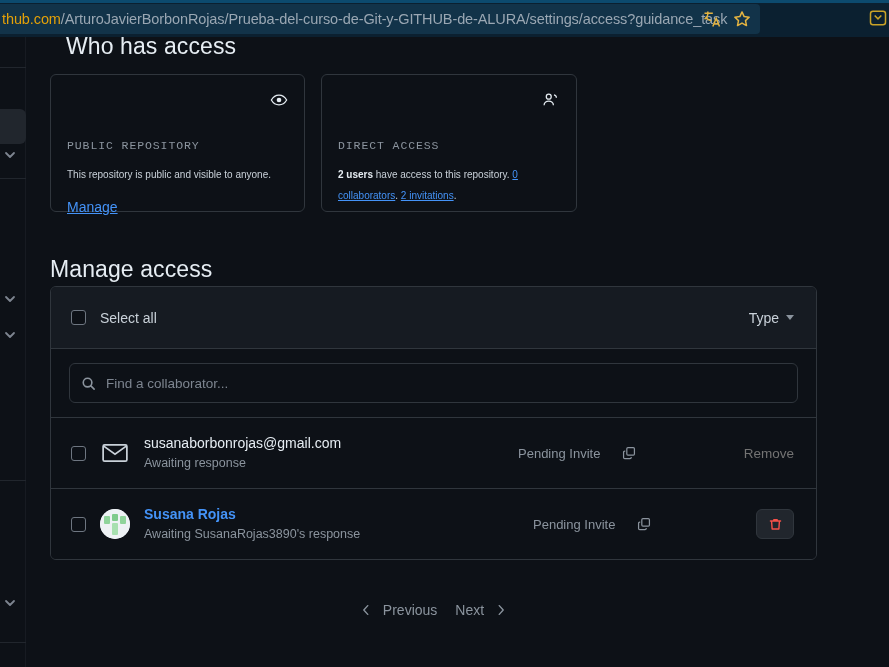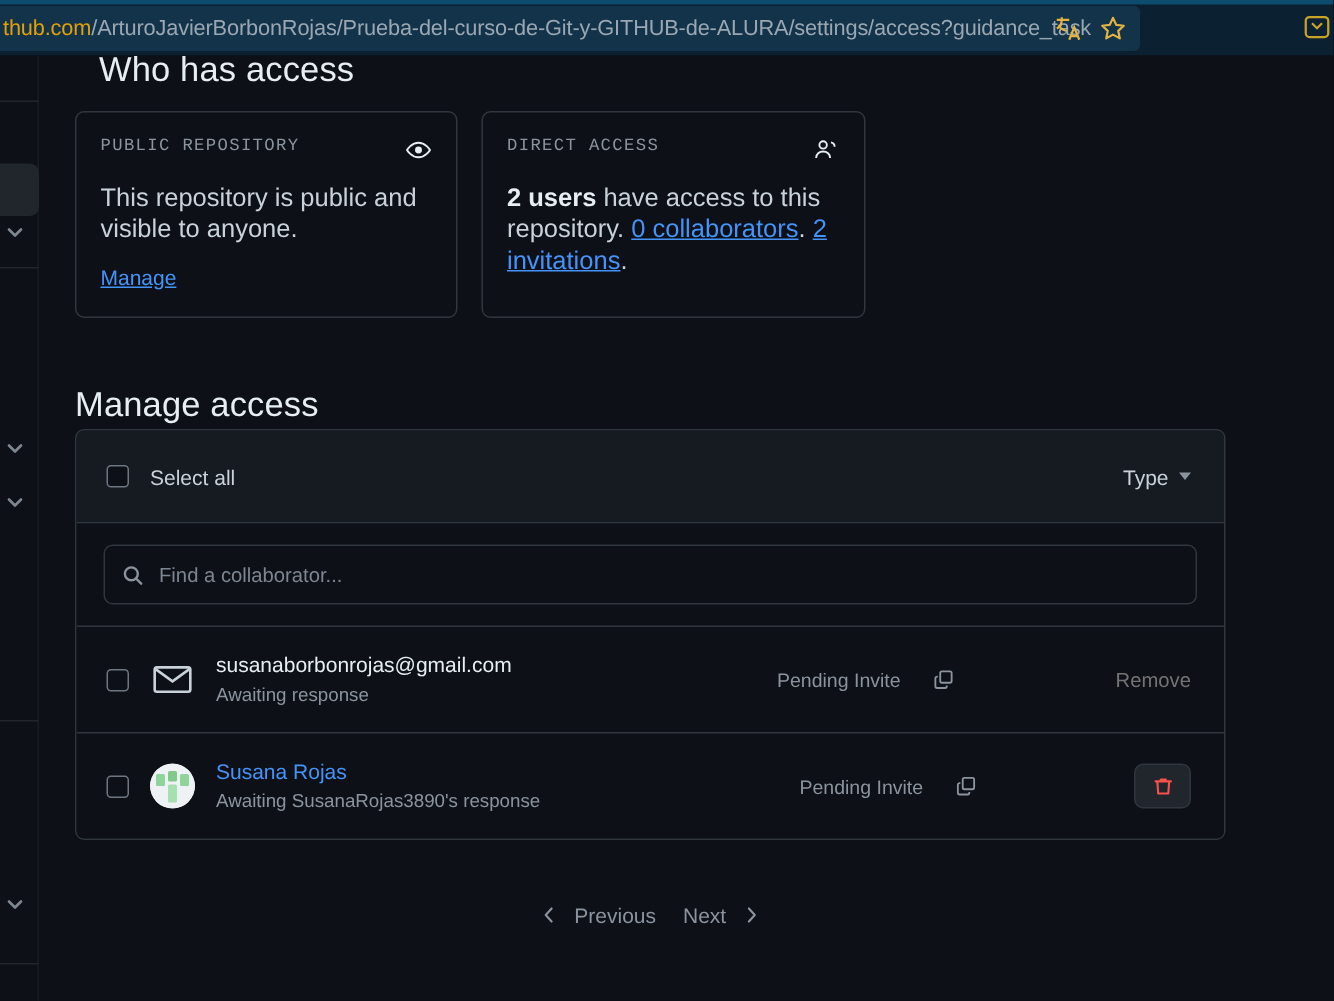--- a/index.html
+++ b/index.html
@@ -86,26 +86,26 @@
     border: 1px solid #30363d;
     border-radius: 6px;
     padding: 16px;
   }
   #card-public { left: 24px; width: 255px; height: 138px; }
   #card-direct { left: 295px; width: 256px; height: 138px; }
 
   .card-label {
     font-family: "Liberation Mono", monospace;
     font-size: 11.5px; color: #8b949e;
-    letter-spacing: .9px; text-transform: uppercase;
+    letter-spacing: .9px; text-transform: uppercase; margin-top: 48px;
   }
   .card-head { display: flex; justify-content: space-between; align-items: flex-start; }
   .card-icon { color: #e6edf3; width: 18px; height: 18px; }
   .card-body {
-    margin-top: 12px; font-size: 17px; line-height: 21px; color: #c9d1d9;
+    margin-top: 12px; font-size: 10px; line-height: 21px; color: #c9d1d9;
   }
   .card-body b { color: #e6edf3; font-weight: 600; }
   a.lnk { color: #4493f8; text-decoration: underline; cursor: pointer; }
   .card-manage { display: inline-block; margin-top: 14px; font-size: 14px; }
 
   
   #add-people {
     position: absolute; right: 47px; top: 218px;
     background: #238636; color: #fff;
     border: 1px solid rgba(240,246,252,0.1);
@@ -160,21 +160,21 @@
     background: #0d1117;
   }
   .collab-row .ident { display: flex; align-items: center; gap: 14px; width: 330px; }
   .av-mail { width: 30px; height: 30px; color: #c9d1d9; flex: none; }
   .avatar-img {
     width: 30px; height: 30px; border-radius: 50%;
     background: #e6edf3; flex: none; position: relative; overflow: hidden;
   }
   .names { line-height: 1.35; }
   .name-main { font-size: 14px; color: #e6edf3; }
-  .name-main.link { color: #4493f8; font-weight: 400; cursor: pointer; }
+  .name-main.link { color: #4493f8; font-weight: 700; cursor: pointer; }
   .name-sub { font-size: 12.5px; color: #8b949e; margin-top: 2px; }
   .pending { font-size: 13px; color: #8b949e; display: flex;
     align-items: center; gap: 22px; flex: 1; }
   .copy-icon { width: 14px; height: 14px; color: #8b949e; cursor: pointer; }
   .remove-link { font-size: 13.5px; color: #737373; cursor: pointer; }
   .trash-btn {
     width: 38px; height: 30px; background: #21262d;
     border: 1px solid #30363d; border-radius: 6px;
     display: flex; align-items: center; justify-content: center;
     cursor: pointer; color: #f85149;

